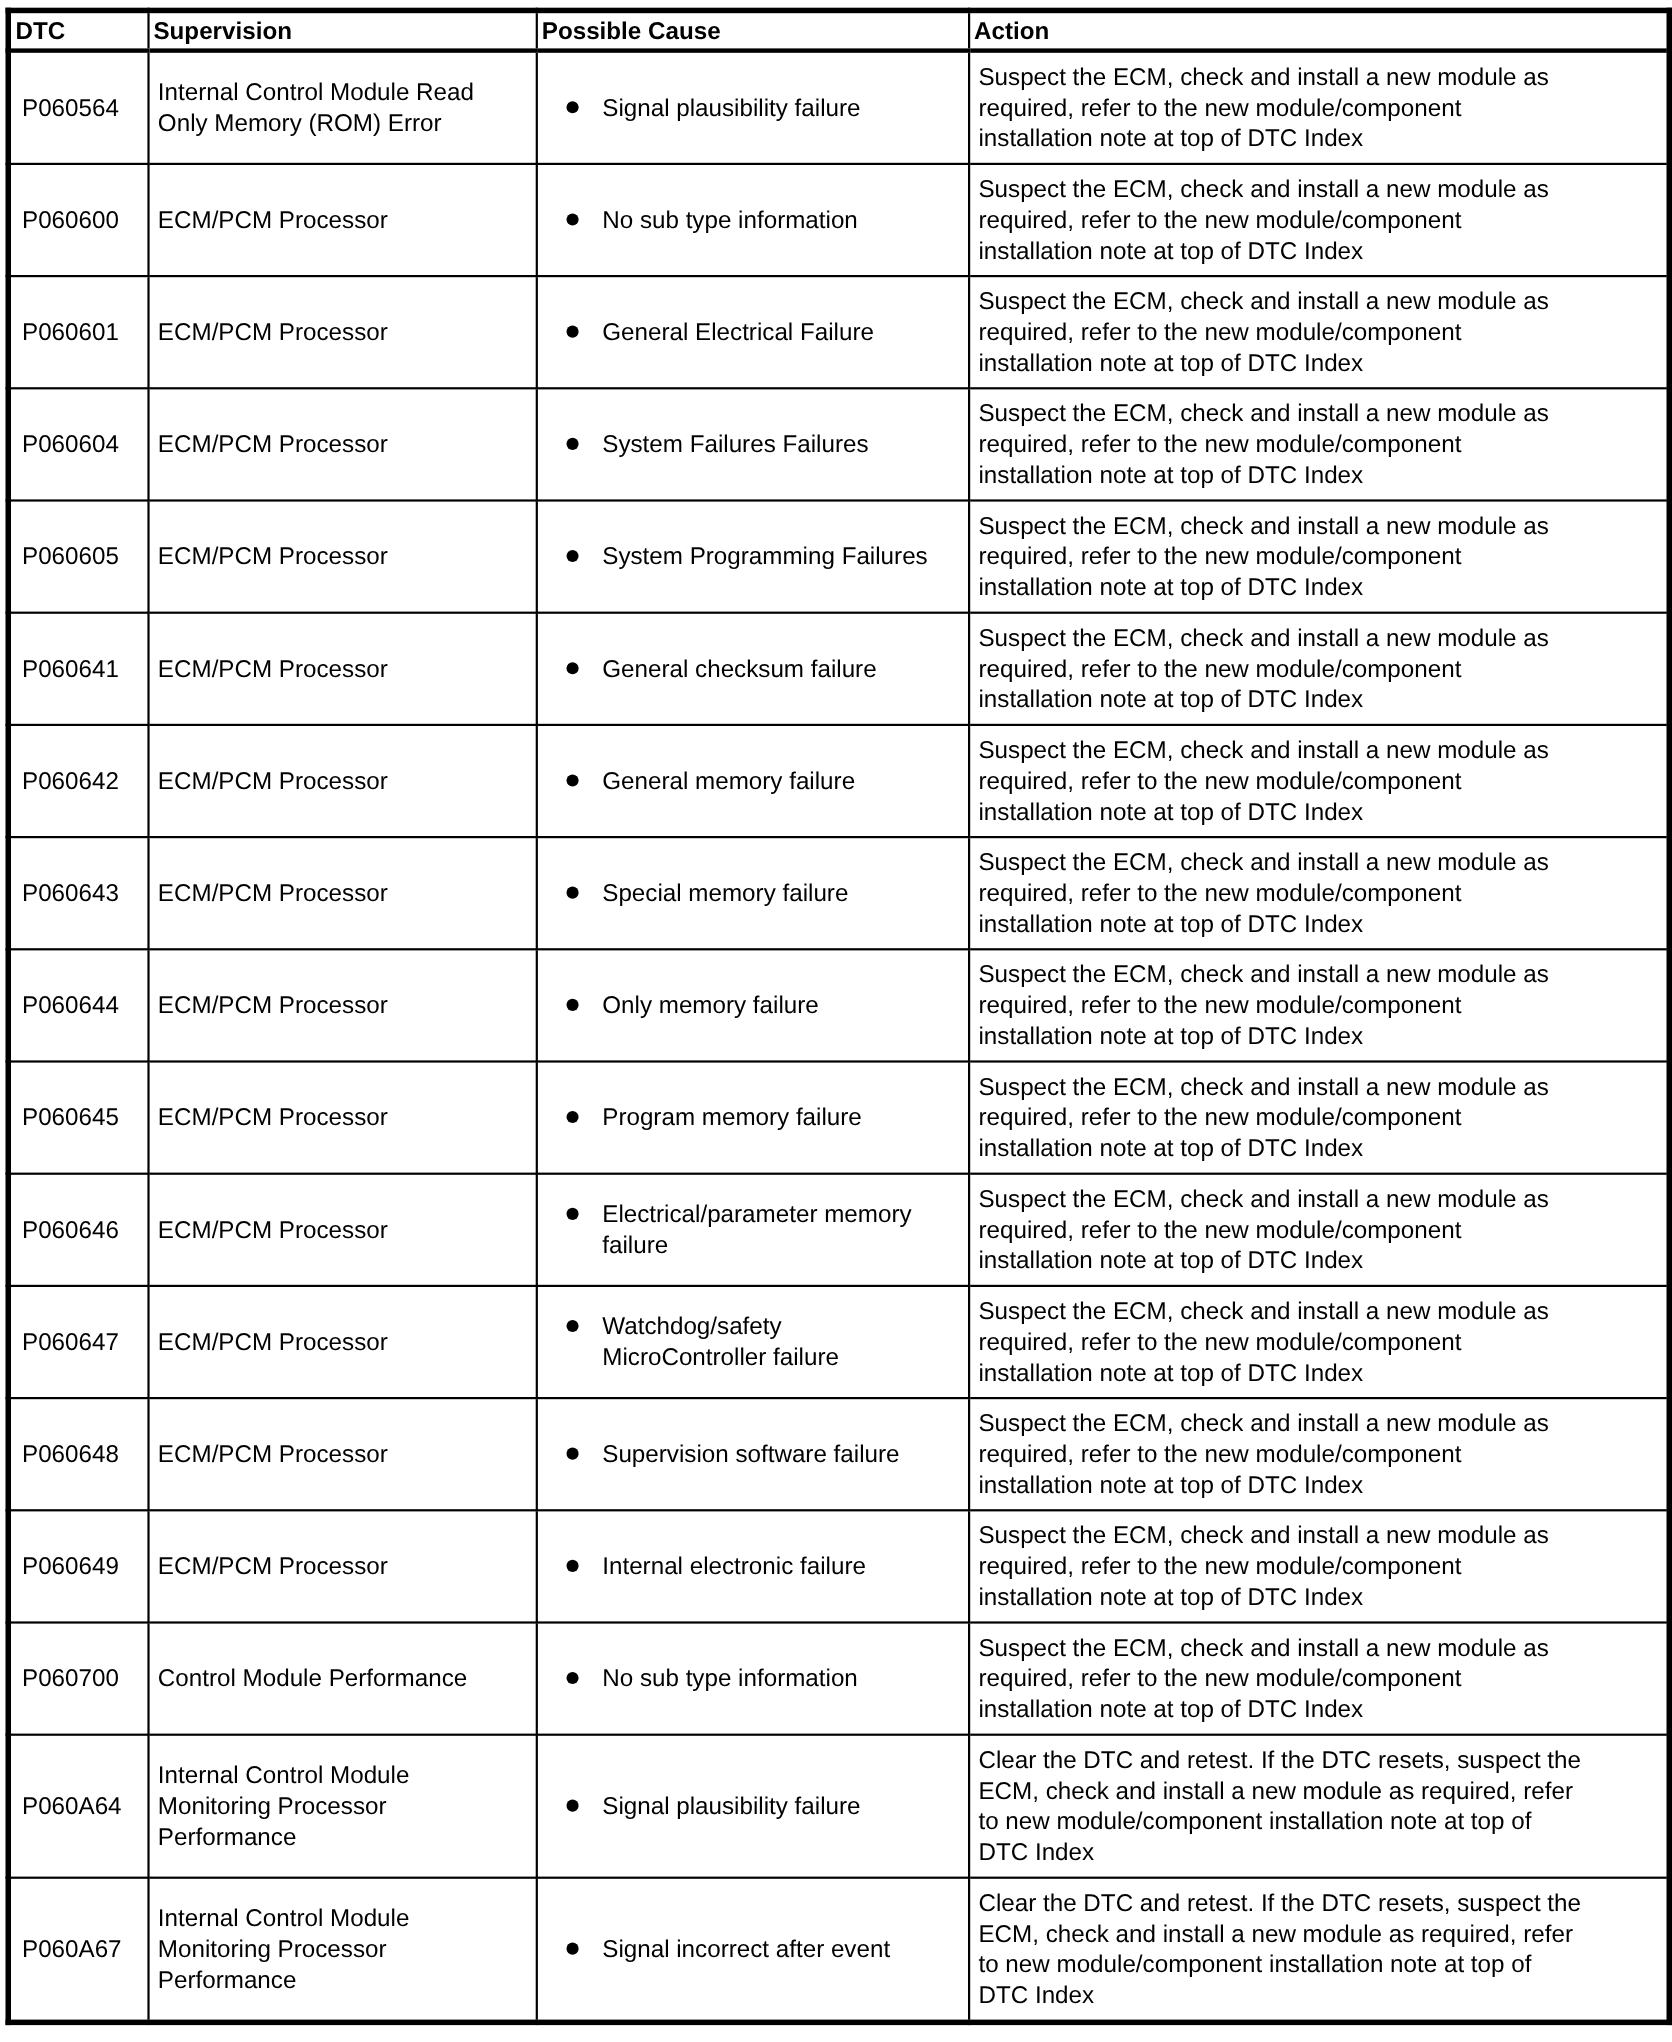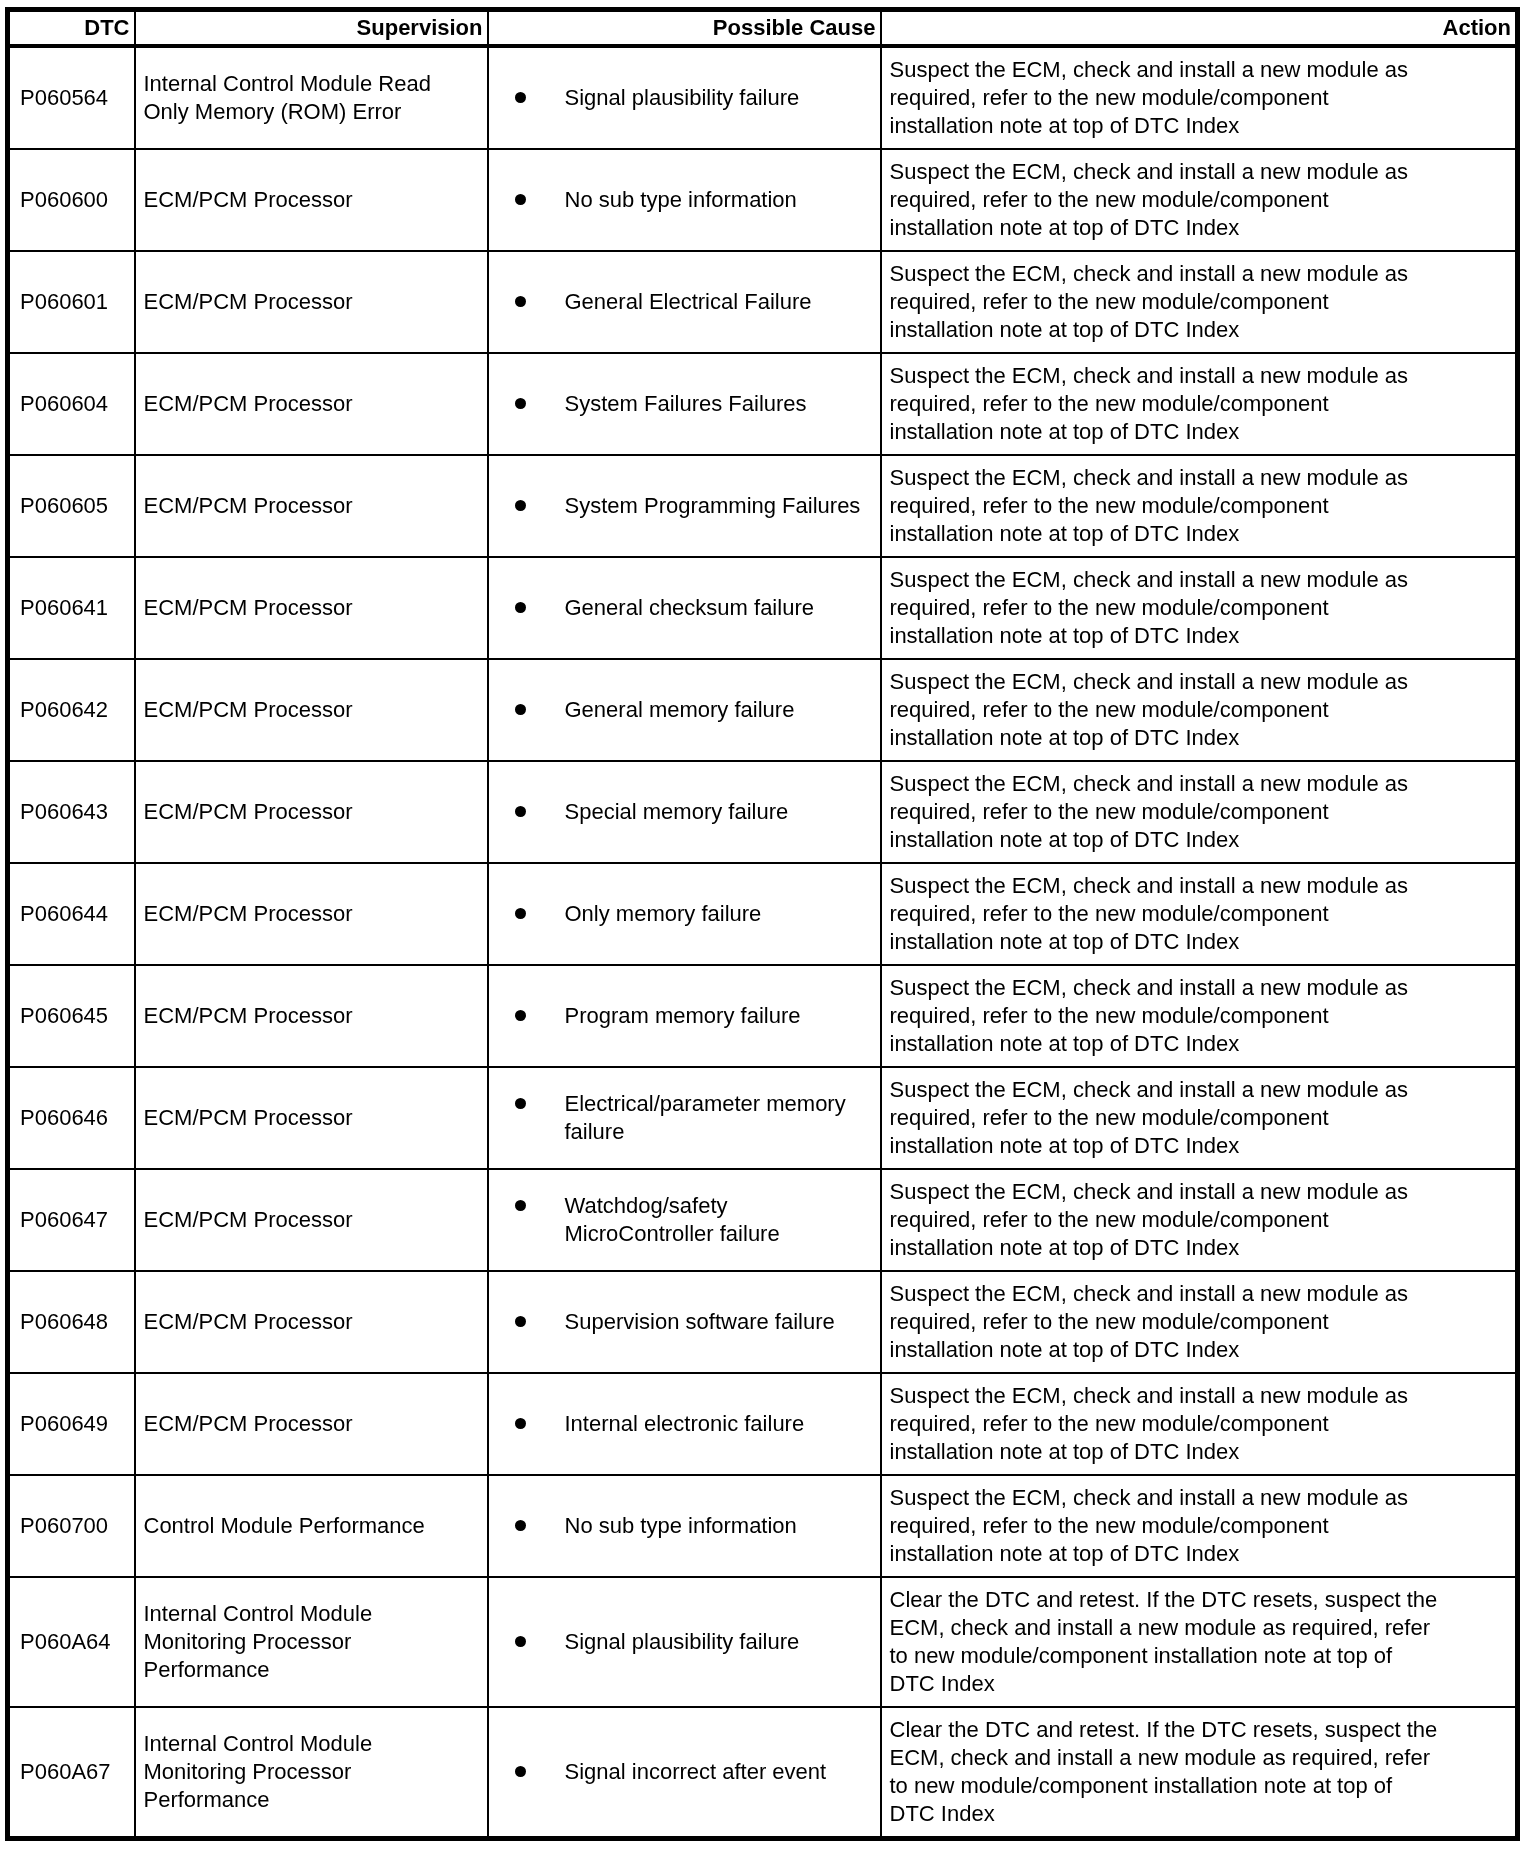--- a/index.html
+++ b/index.html
@@ -19,21 +19,21 @@
     table-layout: fixed;
     width: 1510px;
     border: 5px solid #000;
   }
   th {
     border: 2px solid #000;
     border-bottom: 4px solid #000;
     font-size: 22px;
     font-weight: bold;
     height: 36px;
-    text-align: right;
+    text-align: left;
     vertical-align: middle;
     padding: 3px 4px;
   }
   td {
     border: 2px solid #000;
     font-size: 22px;
     line-height: 28px;
     vertical-align: middle;
     height: 102px;
     padding: 8px 8px;
@@ -42,21 +42,21 @@
   .desc-text { max-width: 322px; }
   td.c-cause { padding-left: 26px; }
   .cause-item { display: flex; }
   .bullet {
     width: 11px; height: 11px;
     border-radius: 50%;
     background: #000;
     flex: 0 0 auto;
     margin-top: 8px;
   }
-  .cause-text { margin-left: 39px; max-width: 300px; }
+  .cause-text { margin-left: 22px; max-width: 300px; }
   td.c-action { }
   .action-text { max-width: 548px; }
 </style>
 </head>
 <body>
 
 <table class="dtc-table">
   <colgroup>
     <col style="width:127px">
     <col style="width:353px">

